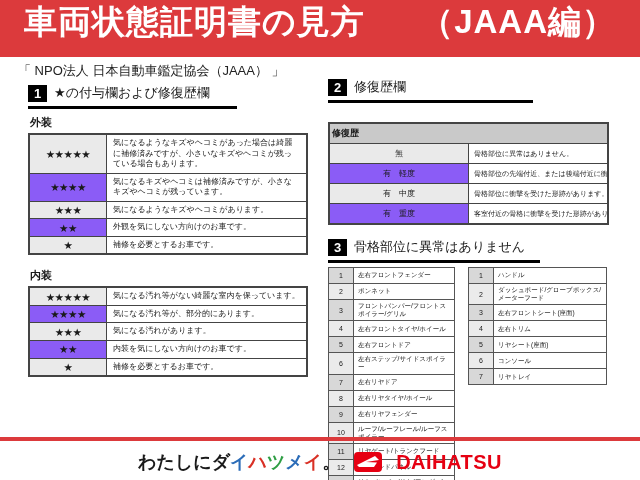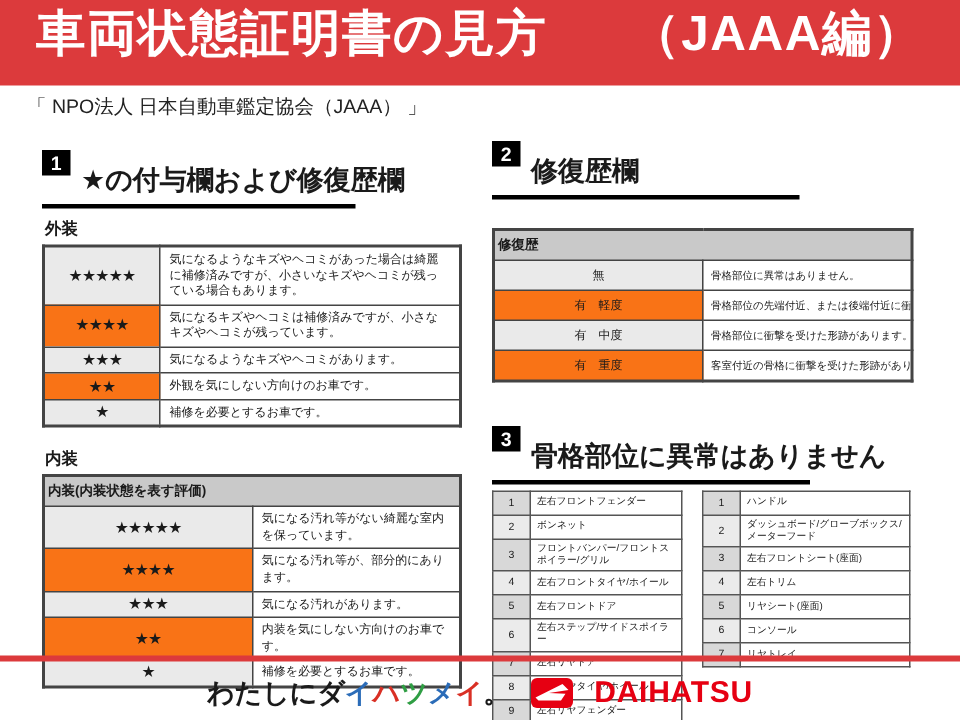--- a/index.html
+++ b/index.html
@@ -11,38 +11,38 @@
           display:flex;justify-content:space-between;padding:0 24px;box-sizing:border-box;}
   .banner .ttl{color:#fff;font-size:33px;font-weight:bold;letter-spacing:1px;}
   .banner .ed{color:#fff;font-size:33px;font-weight:bold;letter-spacing:1px;}
 
   .subtitle{position:absolute;left:18px;top:62px;font-size:13px;color:#222;}
 
   
   .sec{display:flex;align-items:center;gap:7px;border-bottom:3px solid #000;padding-bottom:4px;}
   .secnum{background:#000;color:#fff;font-weight:bold;font-size:13px;width:19px;height:17px;
           display:flex;align-items:center;justify-content:center;flex:0 0 19px;}
-  .sectitle{font-weight:bold;font-size:18px;white-space:nowrap;margin-top:24px;}
+  .sectitle{font-weight:normal;font-size:13px;white-space:nowrap;}
 
   .col-left{position:absolute;left:28px;top:84px;width:280px;}
   .col-right{position:absolute;left:328px;top:78px;width:281px;}
 
   .sublabel{font-weight:bold;font-size:11px;margin:6px 0 3px 2px;}
   .sublabel.second{margin-top:13px;}
 
   
   table{border-collapse:collapse;table-layout:fixed;background:#fff;}
   .rtable{width:100%;border:2px solid #444;}
   .rtable td{border:1px solid #444;}
   .thdr{background:#c9c9c9;font-size:9px;font-weight:bold;padding:3px 2px;text-align:left;}
   .stars{width:72px;text-align:center;font-size:10.5px;font-weight:bold;letter-spacing:-0.5px;padding:2px;}
   .desc{font-size:8px;padding:3px 6px;line-height:1.32;background:#fff;}
   .grade{width:52px;text-align:center;font-size:8px;padding:4px 2px;}
   .rdesc{font-size:7px;padding:4px 5px;white-space:nowrap;overflow:hidden;background:#fff;}
-  .sa{background:#eaeaea;} .sb{background:#f97316;}
+  .sa{background:#eaeaea;} .sb{background:#8b5cf6;}
 
   
   .parts-wrap{display:flex;gap:13px;align-items:flex-start;margin-top:4px;}
   .ptable{border:1.5px solid #555;}
   .ptable td{border:1px solid #555;height:11px;}
   .pnum{width:24px;text-align:center;font-size:7px;padding:2px 0;}
   .pname{font-size:6.5px;padding:2px 4px;line-height:1.25;background:#fff;}
   .pa{background:#d8d8d8;} .pb{background:#ebebeb;}
   .pt-left{width:127px;} .pt-right{width:139px;}
 
@@ -96,23 +96,20 @@
         <td class="stars sa">★</td>
         <td class="desc">補修を必要とするお車です。</td>
       </tr>
     </tbody>
       </table>
 
     <div class="sublabel second">内装</div>
 
     <table class="rtable">
       <tbody>
-          <tr>
-        <td class="thdr" colspan="2">内装(内装状態を表す評価)</td>
-      </tr>
       <tr>
         <td class="stars sa">★★★★★</td>
         <td class="desc">気になる汚れ等がない綺麗な室内を保っています。</td>
       </tr>
       <tr>
         <td class="stars sb">★★★★</td>
         <td class="desc">気になる汚れ等が、部分的にあります。</td>
       </tr>
       <tr>
         <td class="stars sa">★★★</td>

